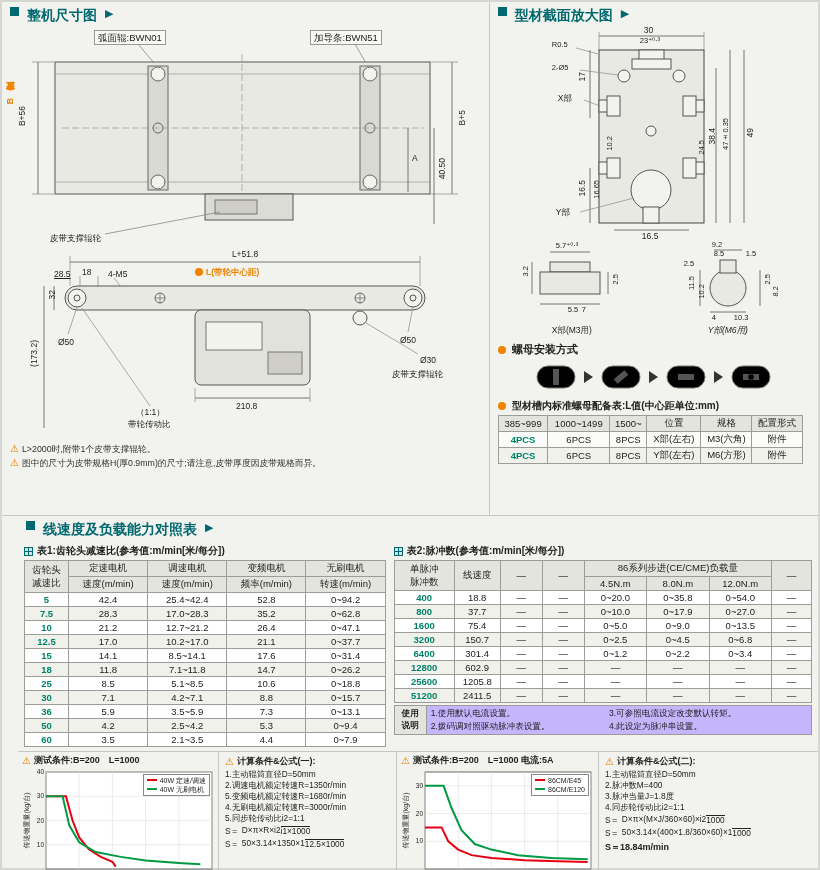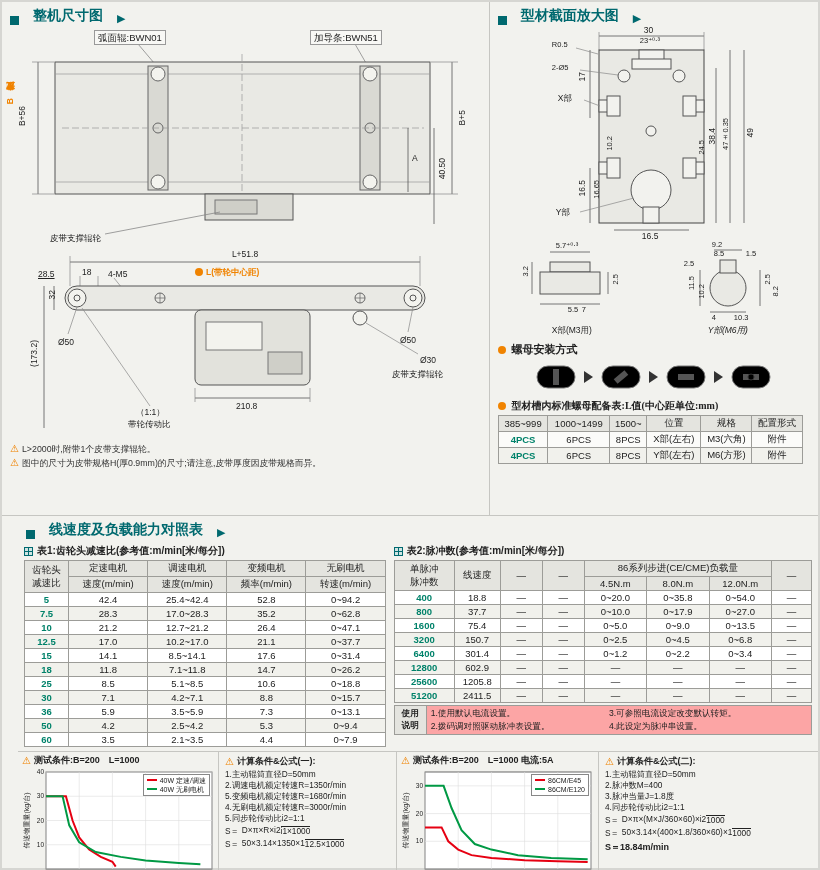--- a/index.html
+++ b/index.html
@@ -5,62 +5,62 @@
   * { box-sizing: border-box; margin: 0; padding: 0; }
   body {
     width: 820px; height: 870px; overflow: hidden;
     font-family: "Liberation Sans", "DejaVu Sans", sans-serif;
     background: #fff; color: #222; font-size: 11px;
   }
   .page { width: 820px; height: 870px; border: 2px solid #d6d6d2; background: #f2f2ee; }
   .top { display: flex; height: 514px; border-bottom: 1px solid #c6c6c2; }
   .panel-left { width: 489px; border-right: 1px solid #c6c6c2; position: relative; }
   .panel-right { width: 329px; position: relative; }
-  .sec-hd { display: flex; align-items: flex-end; gap: 14px; padding: 5px 8px 3px 8px; }
+  .sec-hd { display: flex; align-items: flex-start; gap: 8px; padding: 5px 8px 3px 8px; }
   .sec-hd .sq { width: 9px; height: 9px; background: #00696f; }
   .sec-hd .ttl { color: #00696f; font-weight: bold; font-size: 14px; }
   .sec-hd .chev { color: #00696f; font-size: 11px; letter-spacing: -2px; }
   .dlab { position: absolute; font-size: 8.5px; color: #222; white-space: nowrap; line-height: 1; }
   .sm { font-size: 7.5px; }
   .vt { writing-mode: vertical-rl; transform: rotate(180deg); }
   .org { color: #f08300; font-weight: bold; }
   .obul { display: inline-block; width: 8px; height: 8px; border-radius: 50%; background: #f08300; margin-right: 3px; vertical-align: -1px; }
   .warn { color: #f08300; font-weight: bold; font-size: 10px; margin-right: 3px; }
   .draw { position: relative; }
   .draw svg { position: absolute; left: 0; top: 0; }
   .motor-row { display: flex; align-items: center; padding: 2px 10px; height: 22px; }
   .dir { display: flex; align-items: center; margin-left: 105px; }
   .dir .tri { width: 0; height: 0; border-top: 6px solid transparent; border-bottom: 6px solid transparent; border-right: 11px solid #e60012; }
   .dir .bar { width: 44px; height: 3px; background: #e60012; }
   .dir .txt { color: #e60012; font-weight: bold; font-size: 12px; margin-left: 6px; }
   .callout { position: absolute; font-size: 9.5px; color: #222; background: #f8f8f5; border: 1px solid #999; padding: 0 3px; line-height: 13px; }
   .notes { padding: 2px 8px; }
   .note-line { display: flex; align-items: flex-start; font-size: 8.8px; color: #333; line-height: 14px; }
   
-  .nut-title { padding: 2px 8px; font-weight: bold; color: #222; font-size: 11px; font-family: Liberation Serif, serif; }
+  .nut-title { padding: 2px 8px; font-weight: bold; color: #222; font-size: 11px; }
   .nut-steps { display: flex; align-items: center; justify-content: center; gap: 6px; padding: 2px 0 4px 0; }
   .step-arrow { width: 0; height: 0; border-top: 6px solid transparent; border-bottom: 6px solid transparent; border-left: 9px solid #333; }
   table { border-collapse: collapse; background: #fff; }
   th, td { border: 1px solid #9c9c98; text-align: center; padding: 1px 2px; font-size: 9.5px; font-weight: normal; }
   th { background: #e4e4df; }
   .nut-tbl { width: 305px; margin: 0 8px; }
   .nut-tbl td { background: #fbfbf9; }
   
   .bottom { height: 354px; margin-left: 16px; }
   .tables-row { display: flex; padding: 0 6px; gap: 8px; }
   .tbl-title { display: flex; align-items: center; gap: 4px; font-size: 10px; font-weight: bold; color: #222; padding: 2px 0; }
   .grid-ic { width: 9px; height: 9px; border: 1px solid #00696f; background:
     linear-gradient(#00696f, #00696f) 50% 0/1px 100% no-repeat,
     linear-gradient(#00696f, #00696f) 0 50%/100% 1px no-repeat, #cfe4e2; }
   .t1 { width: 370px; }
   .t2 { width: 428px; }
   .t1 table, .t2 table { width: 100%; table-layout: fixed; }
   tbody tr:nth-child(even) td { background: #f1f1ec; }
   td:first-child { color: #00826a; font-weight: bold; }
-  .usage { display: flex; border: 1px solid #9c9c98; background: #fca5a5; margin-top: 2px; font-size: 8.6px; }
+  .usage { display: flex; border: 1px solid #9c9c98; background: #c4b5fd; margin-top: 2px; font-size: 8.6px; }
   .usage .ulab { width: 32px; border-right: 1px solid #9c9c98; display: flex; flex-direction: column; align-items: center; justify-content: center; background: #e4e4df; font-weight: bold; }
   .usage .uitems { flex: 1; display: grid; grid-template-columns: 1fr 1.15fr; padding: 1px 4px; column-gap: 6px; line-height: 13px; }
   .charts-row { display: flex; margin-top: 4px; border-top: 1px solid #c6c6c2; height: 134px; }
   .cbox { width: 200px; padding: 2px 4px; position: relative; }
   .fbox { padding: 3px 6px; border-left: 1px solid #c6c6c2; }
   .fbox1 { width: 178px; }
   .cbox2 { width: 202px; border-left: 1px solid #c6c6c2; }
   .fbox2 { flex: 1; }
   .cond { font-size: 9px; font-weight: bold; color: #222; display: flex; align-items: center; }
   .fit { font-size: 8.3px; line-height: 11px; color: #222; }
@@ -155,21 +155,21 @@
           <line x1="300" y1="138" x2="300" y2="152" stroke="#888" stroke-width="0.7"></line>
           <line x1="44" y1="36" x2="44" y2="60" stroke="#555" stroke-width="0.8"></line>
           <line x1="34" y1="36" x2="34" y2="178" stroke="#555" stroke-width="0.8"></line>
           <line x1="67" y1="57" x2="58" y2="84" stroke="#888" stroke-width="0.7"></line>
           <line x1="403" y1="57" x2="398" y2="82" stroke="#888" stroke-width="0.7"></line>
           <line x1="356" y1="73" x2="408" y2="104" stroke="#888" stroke-width="0.7"></line>
           <line x1="140" y1="156" x2="72" y2="58" stroke="#888" stroke-width="0.7"></line>
         </svg>
         <span class="dlab" style="left:0; width:470px; text-align:center; top:0;">L+51.8</span>
         <span class="dlab org" style="left:185px; top:18px;"><span class="obul"></span><span>L(带轮中心距)</span></span>
-        <span class="dlab" style="left:28px; top:20px;text-decoration:underline;">28.5</span>
+        <span class="dlab" style="left:44px; top:20px;text-decoration:underline;">28.5</span>
         <span class="dlab" style="left:72px; top:18px;">18</span>
         <span class="dlab" style="left:98px; top:20px;">4-M5</span>
         <span class="dlab vt" style="left:38px; top:40px;">32</span>
         <span class="dlab vt" style="left:20px; top:90px;">(173.2)</span>
         <span class="dlab" style="left:48px; top:88px;">Ø50</span>
         <span class="dlab" style="left:390px; top:86px;">Ø50</span>
         <span class="dlab" style="left:410px; top:106px;">Ø30</span>
         <span class="dlab" style="left:382px; top:120px;">皮带支撑辊轮</span>
         <span class="dlab" style="left:226px; top:152px;">210.8</span>
         <span class="dlab" style="left:126px; top:158px;">（1:1）</span>

